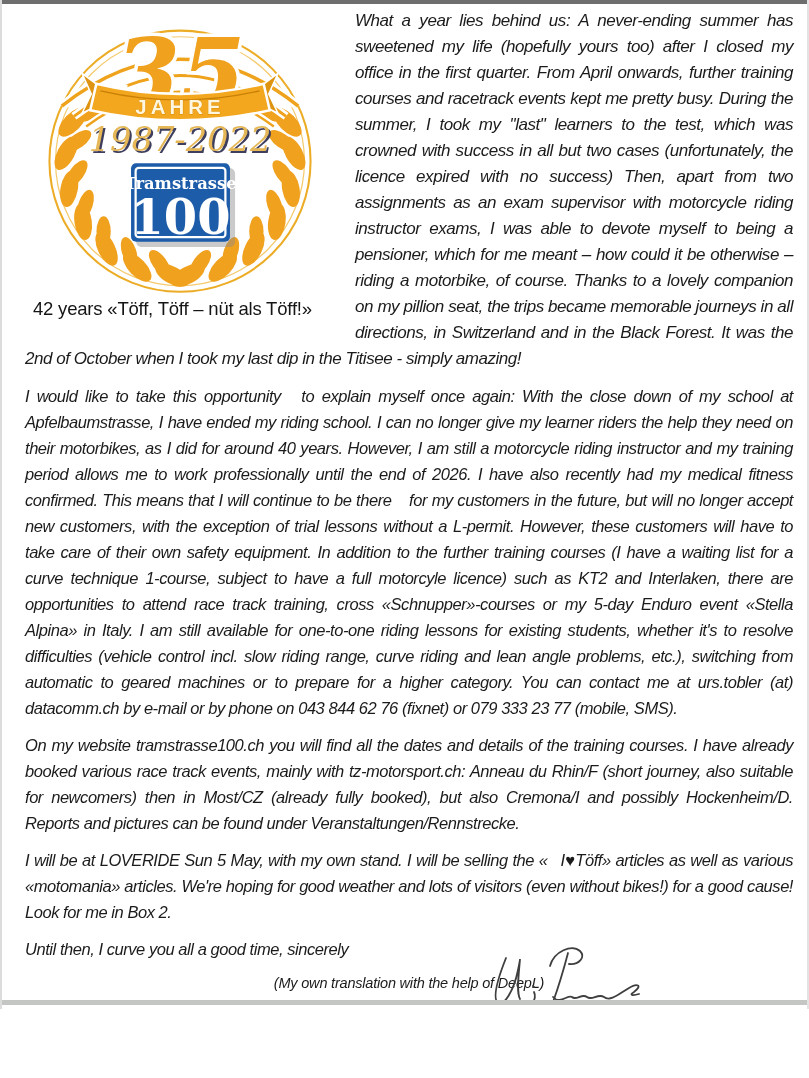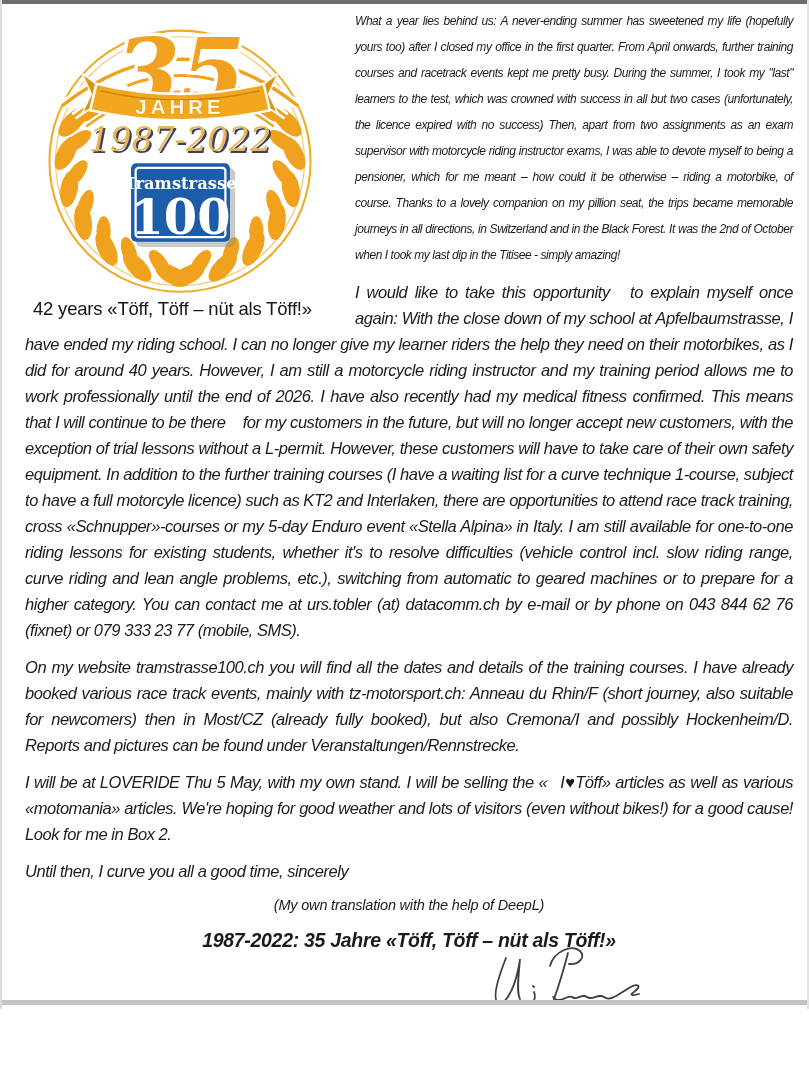--- a/index.html
+++ b/index.html
@@ -36,21 +36,21 @@
   .caption{
     font-style:normal;
     font-size:18.5px;
     letter-spacing:-0.2px;
     white-space:nowrap;
     color:#151515;
     padding-left:8px;
     margin-top:2px;
   }
   p{margin:0 0 11px 0;}
-  .p1{font-size:12px;}
+  .p1{font-size:17px;}
   b{font-weight:normal;margin-left:13px;}
   .bottom-block{position:relative;}
   .signoff{margin-bottom:12px;}
   .note{font-size:14.5px;line-height:19px;letter-spacing:-0.2px;margin:0 0 12px 0;text-align:center;}
   .footer-line{
     text-align:center;
     font-style:italic;
     font-weight:bold;
     font-size:19.5px;
     letter-spacing:-0.3px;
@@ -133,21 +133,21 @@
       </svg>
       <figcaption class="caption">42 years «Töff, Töff – nüt als Töff!»</figcaption>
     </figure>
 
     <p class="p1">What a year lies behind us: A never-ending summer has sweetened my life (hopefully yours too) after I closed my office in the first quarter. From April onwards, further training courses and racetrack events kept me pretty busy. During the summer, I took my "last" learners to the test, which was crowned with success in all but two cases (unfortunately, the licence expired with no success) Then, apart from two assignments as an exam supervisor with motorcycle riding instructor exams, I was able to devote myself to being a pensioner, which for me meant – how could it be otherwise – riding a motorbike, of course. Thanks to a lovely companion on my pillion seat, the trips became memorable journeys in all directions, in Switzerland and in the Black Forest. It was the 2nd of October when I took my last dip in the Titisee - simply amazing!</p>
 
     <p><span>I would like to take this opportunity </span><b>to explain myself once again</b><span>: With the close down of my school at Apfelbaumstrasse, I have ended my riding school. I can no longer give my learner riders the help they need on their motorbikes, as I did for around 40 years. However, I am still a motorcycle riding instructor and my training period allows me to work professionally until the end of 2026. I have also recently had my medical fitness confirmed. This means that I will continue to be there </span><b>for my customers in the future</b><span>, but will no longer accept new customers, with the exception of trial lessons without a L-permit. However, these customers will have to take care of their own safety equipment. In addition to the further training courses (I have a waiting list for a curve technique 1-course, subject to have a full motorcyle licence) such as KT2 and Interlaken, there are opportunities to attend race track training, cross «Schnupper»-courses or my 5-day Enduro event «Stella Alpina» in Italy. I am still available for one-to-one riding lessons for existing students, whether it's to resolve difficulties (vehicle control incl. slow riding range, curve riding and lean angle problems, etc.), switching from automatic to geared machines or to prepare for a higher category. You can contact me at urs.tobler (at) datacomm.ch by e-mail or by phone on 043 844 62 76 (fixnet) or 079 333 23 77 (mobile, SMS).</span></p>
 
     <p>On my website tramstrasse100.ch you will find all the dates and details of the training courses. I have already booked various race track events, mainly with tz-motorsport.ch: Anneau du Rhin/F (short journey, also suitable for newcomers) then in Most/CZ (already fully booked), but also Cremona/I and possibly Hockenheim/D. Reports and pictures can be found under Veranstaltungen/Rennstrecke.</p>
 
-    <p><span>I will be at LOVERIDE Thu 5 May, with my own stand. I will be selling the «</span><b>I♥Töff</b><span>» articles as well as various «motomania» articles. We're hoping for good weather and lots of visitors (even without bikes!) for a good cause! Look for me in Box 2.</span></p>
+    <p><span>I will be at LOVERIDE Sun 5 May, with my own stand. I will be selling the «</span><b>I♥Töff</b><span>» articles as well as various «motomania» articles. We're hoping for good weather and lots of visitors (even without bikes!) for a good cause! Look for me in Box 2.</span></p>
 
     <div class="bottom-block">
       <p class="signoff">Until then, I curve you all a good time, sincerely</p>
       <p class="note">(My own translation with the help of DeepL)</p>
       <div class="footer-line">1987-2022: 35 Jahre «Töff, Töff – nüt als Töff!»</div>
     </div>
   </div>
 
   <div class="sig">
     <svg width="200" height="95" viewBox="0 0 200 95" aria-hidden="true">

